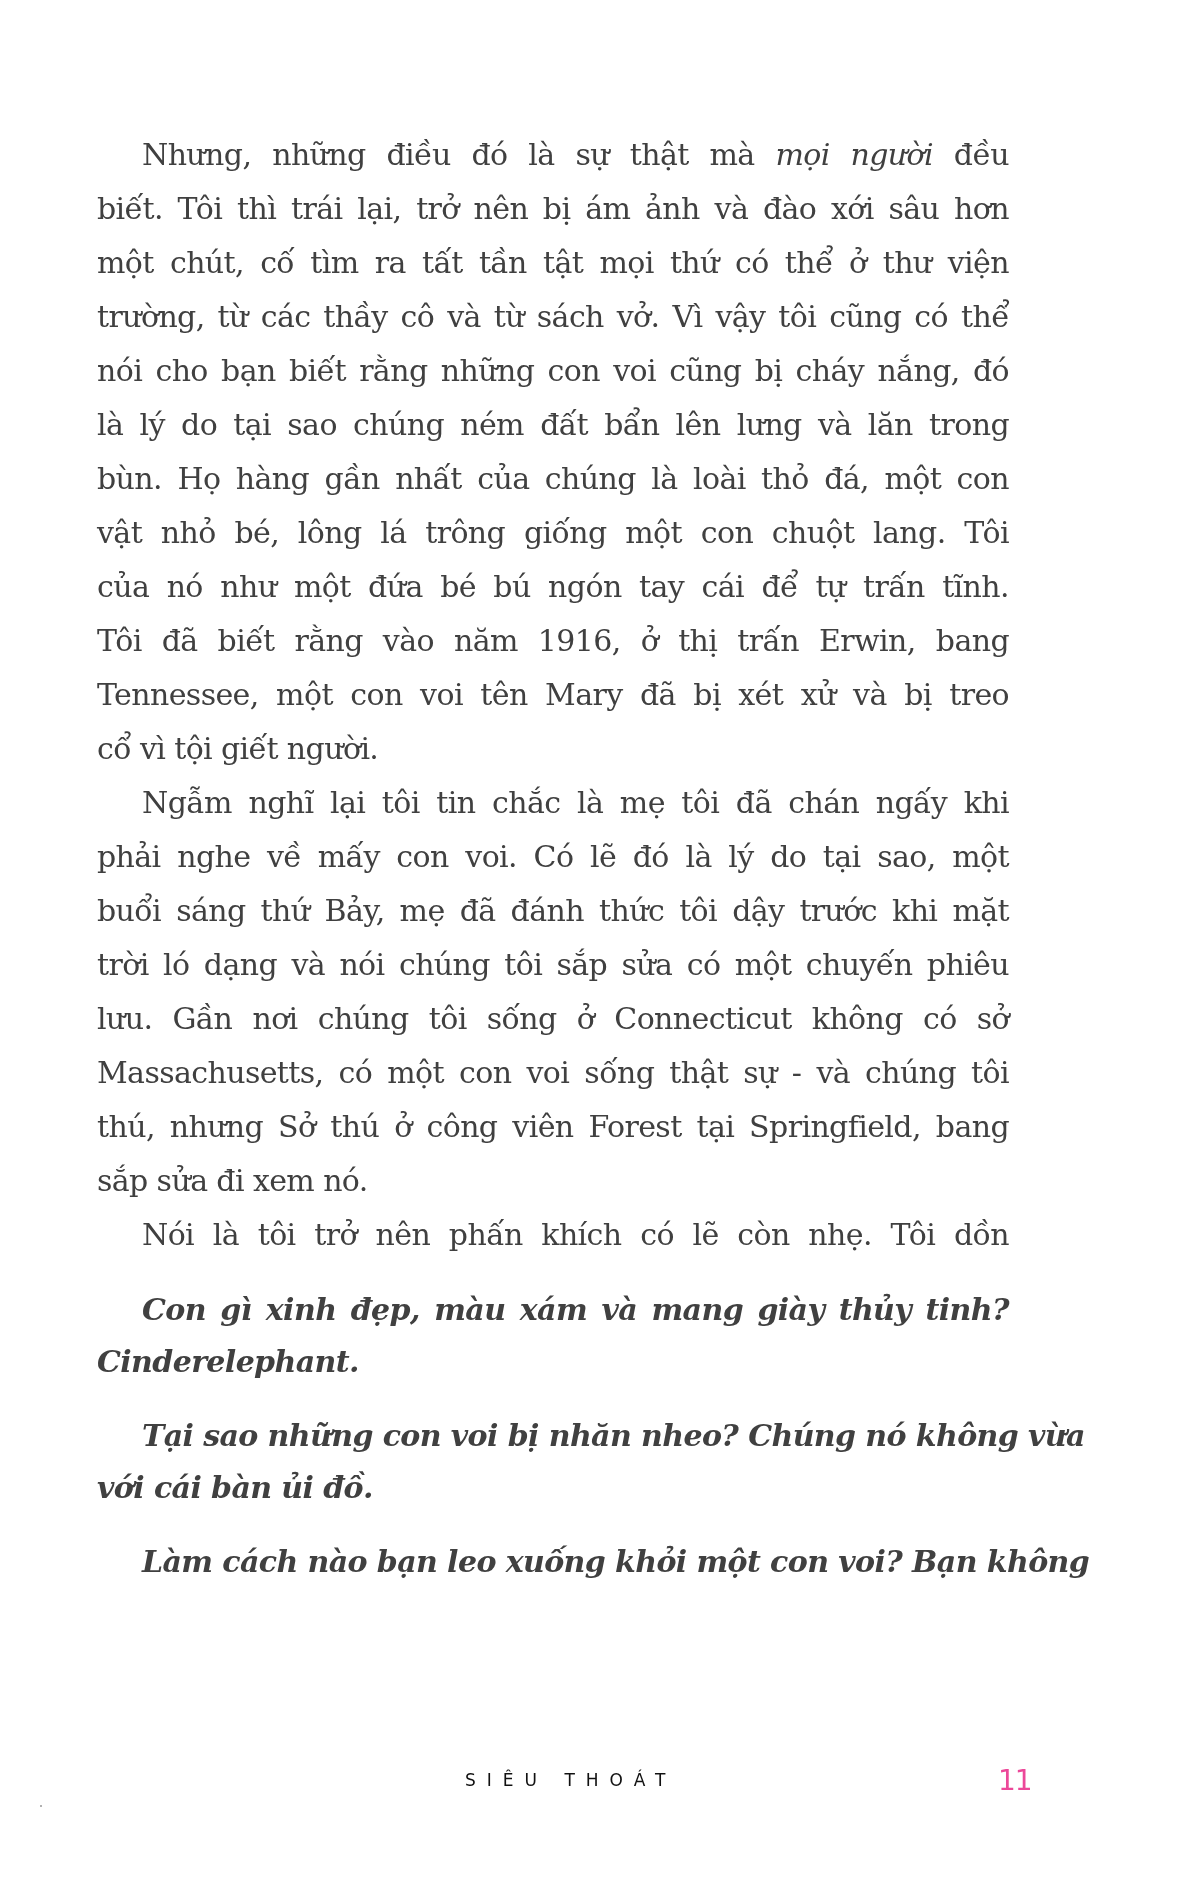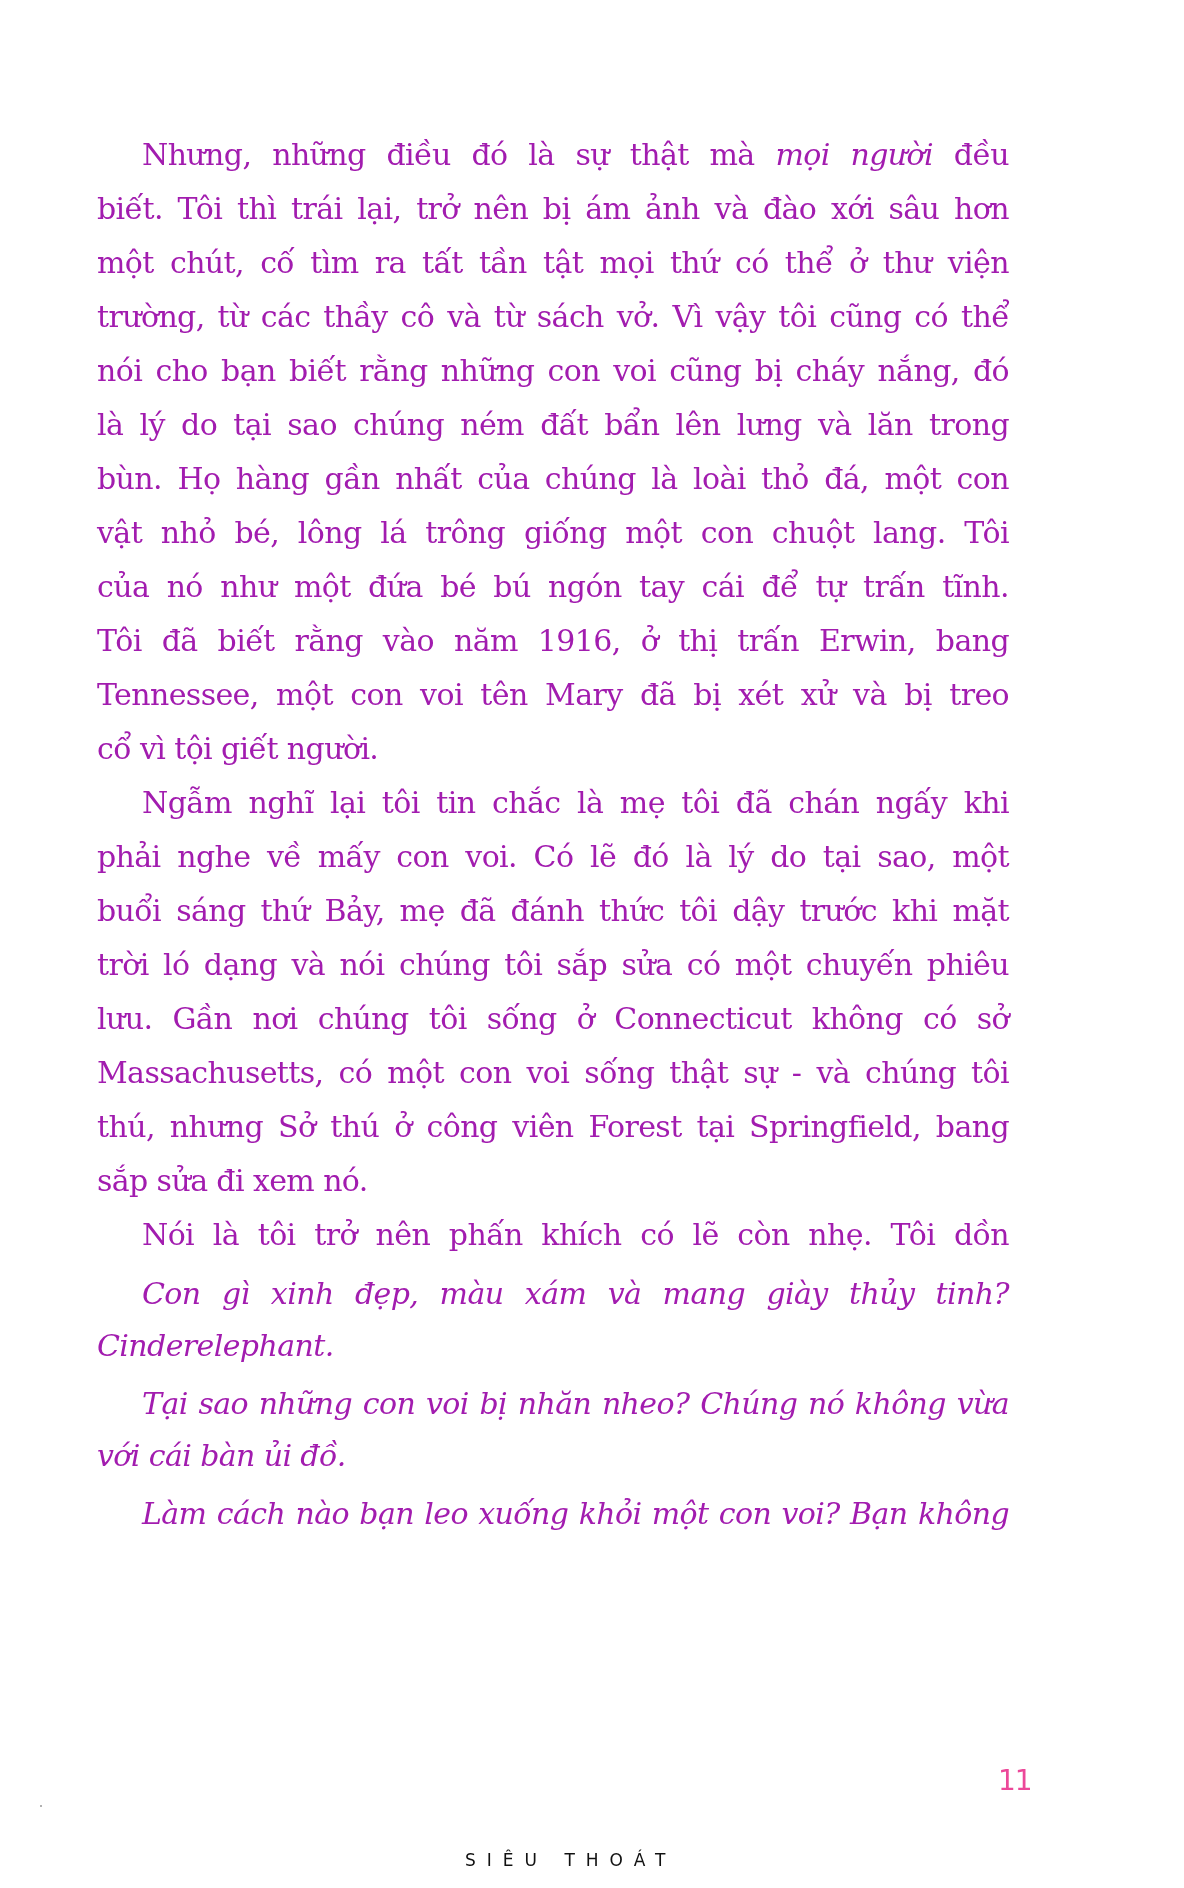--- a/index.html
+++ b/index.html
@@ -6,33 +6,33 @@
     body { width: 1184px; height: 1888px; position: relative; overflow: hidden; }
     .page { position: absolute; left: 0; top: 0; width: 1184px; height: 1888px; background: #ffffff; }
     .text-block {
       position: absolute;
       left: 97px;
       top: 128px;
       width: 912px;
       font-family: "DejaVu Serif", "Liberation Serif", serif;
       font-size: 30px;
       line-height: 54px;
-      color: #a21caf;
+      color: #404040;
       letter-spacing: -0.6px;
     }
     .para { margin: 0; text-indent: 45px; text-align: justify; text-align-last: left; }
-    .para.joke { font-style: italic; margin-top: 6px; line-height: 52px; }
+    .para.joke { font-style: italic; margin-top: 22px; line-height: 52px; font-weight: bold; }
     .line { display: block; white-space: nowrap; text-align-last: justify; text-align: justify; }
     .line.last { text-align-last: left; }
     .first { padding-left: 45px; }
     .ital { font-style: italic; }
     .footer-title {
       position: absolute;
       left: 465px;
-      top: 1850px;
+      top: 1770px;
       font-family: "DejaVu Sans", "Liberation Sans", sans-serif;
       font-size: 17px;
       letter-spacing: 11px;
       color: #111111;
     }
     .page-number {
       position: absolute;
       left: 998px;
       top: 1764px;
       font-family: "DejaVu Sans", "Liberation Sans", sans-serif;

